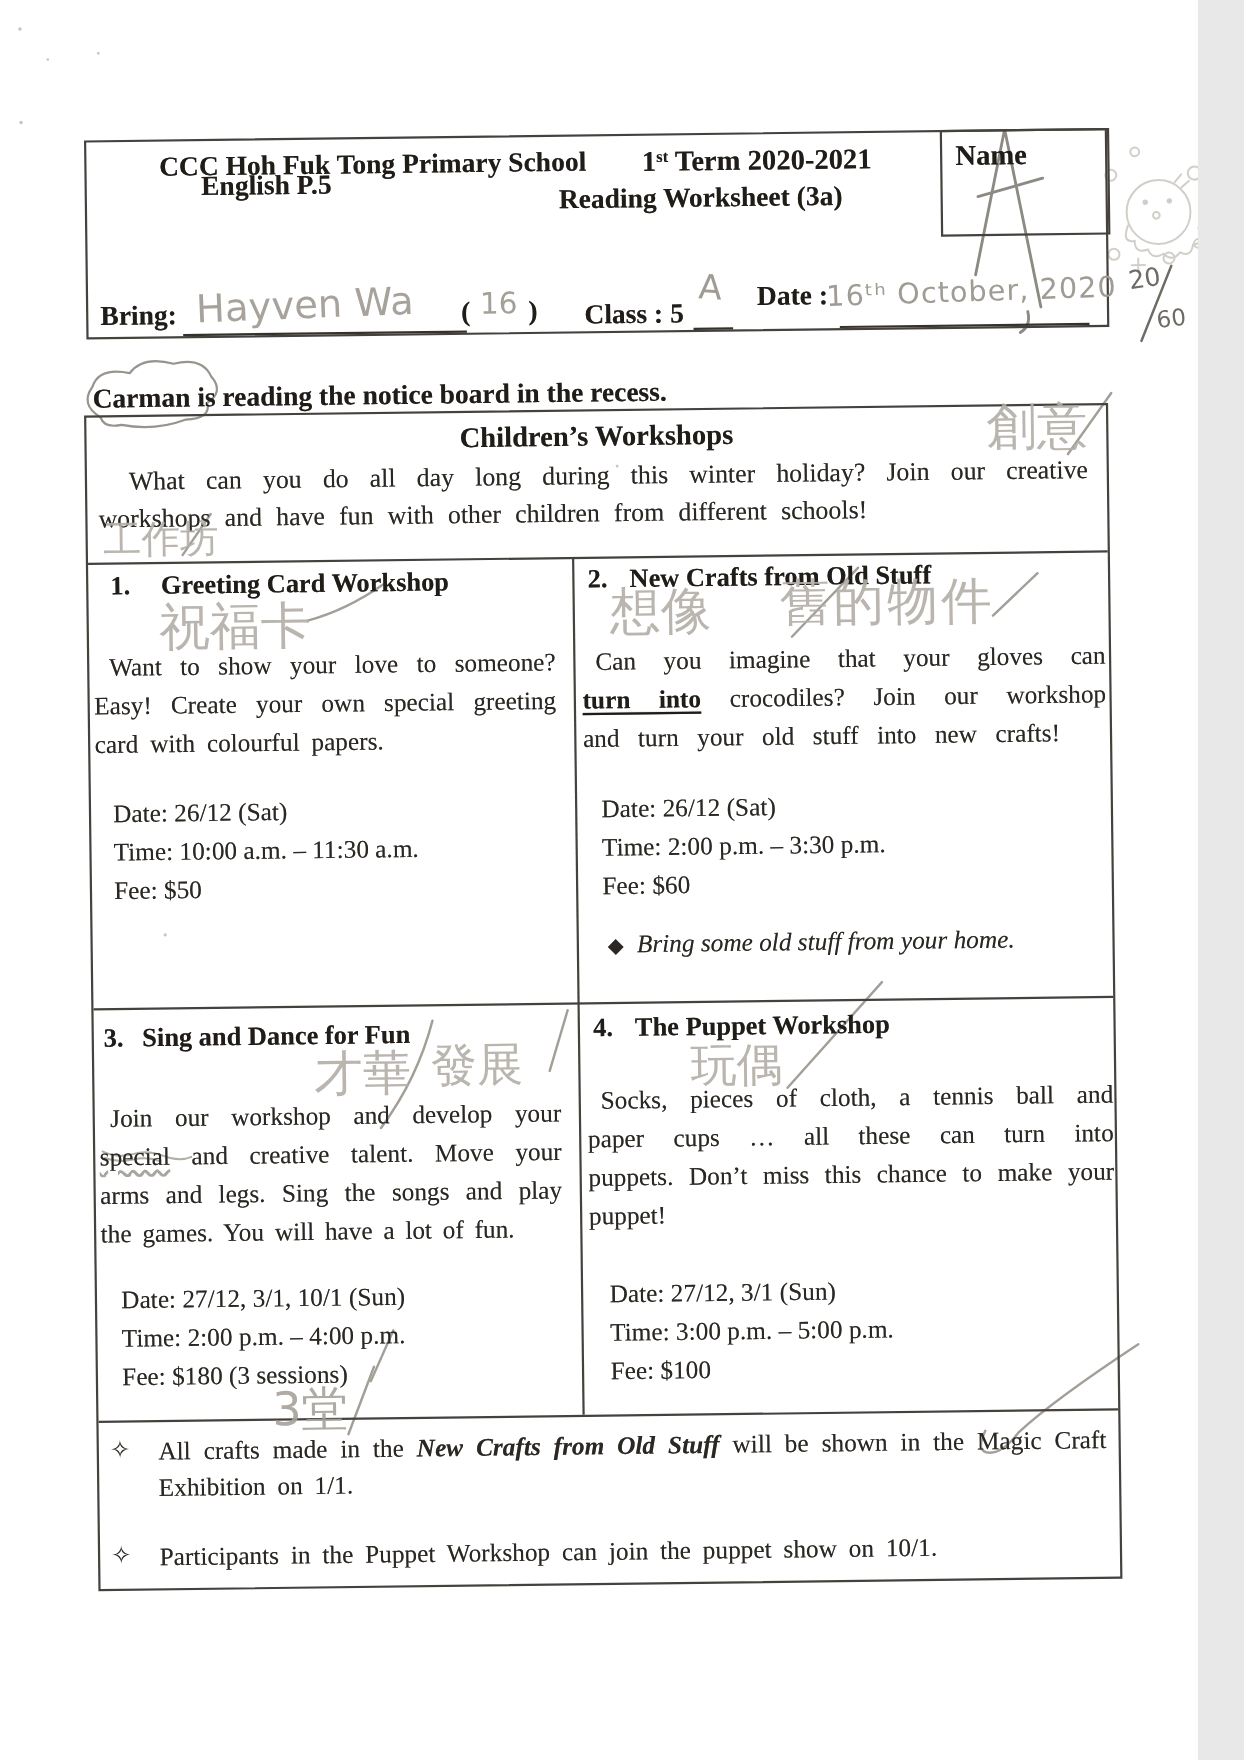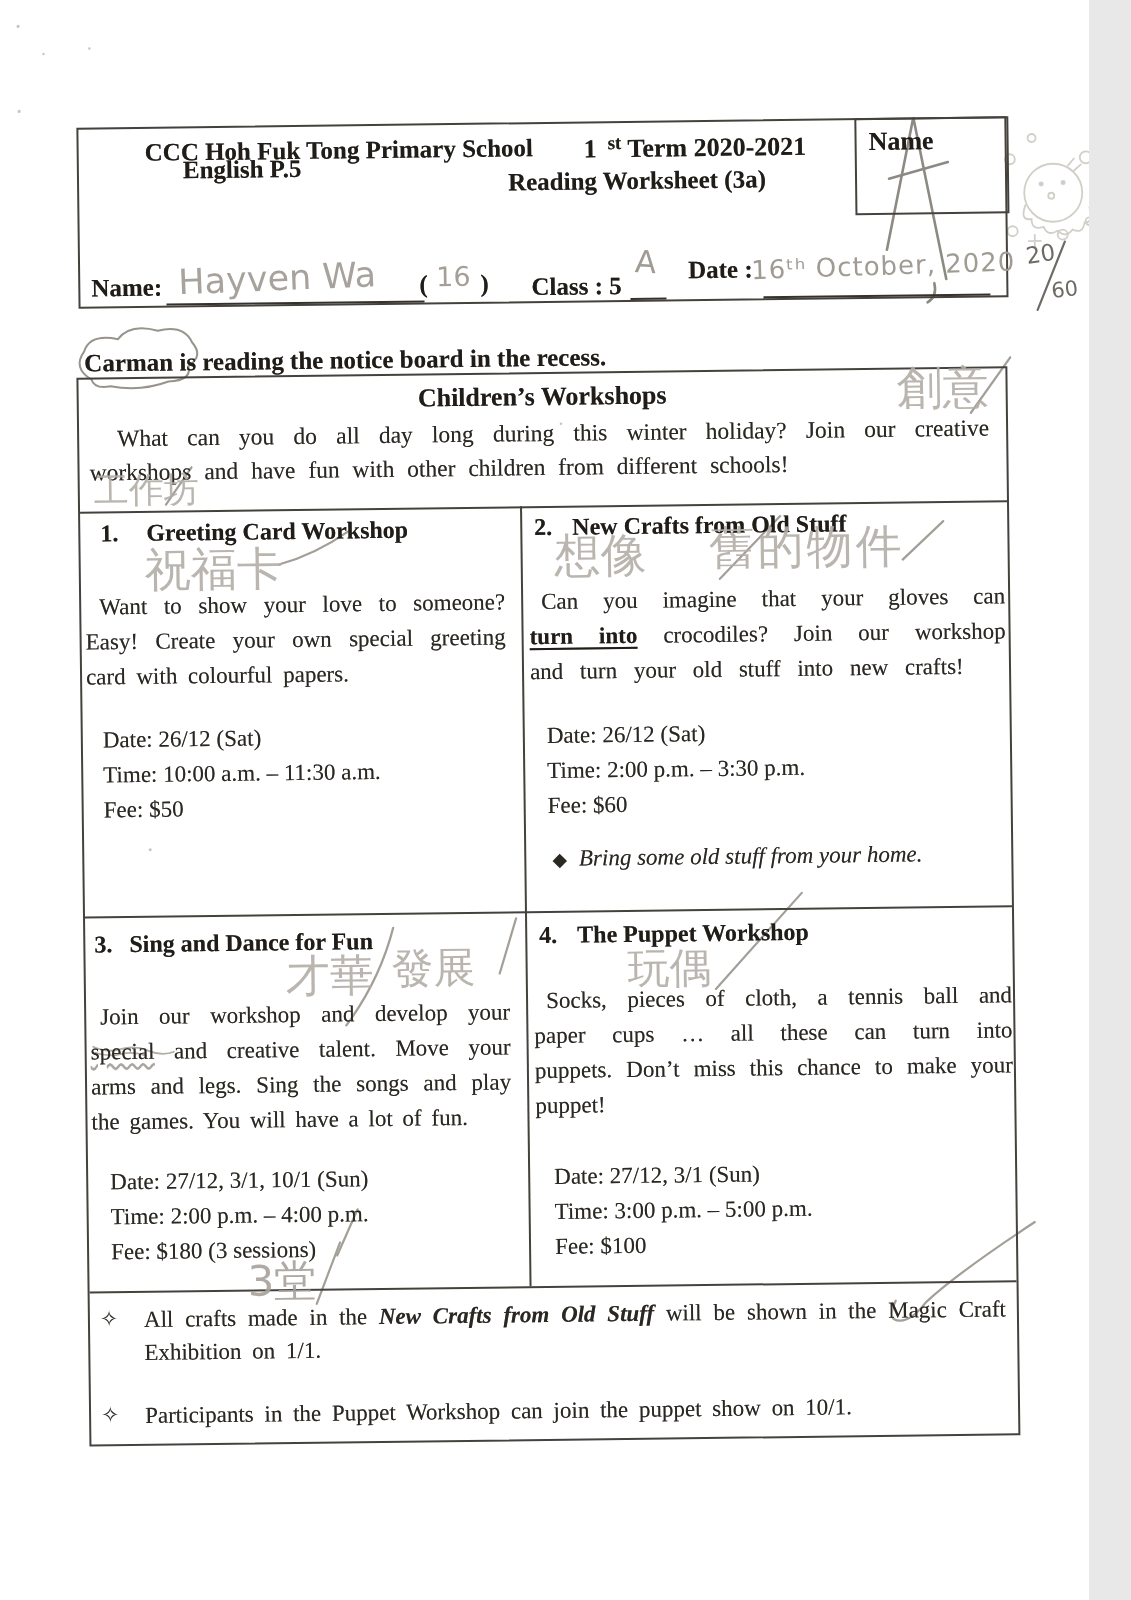--- a/index.html
+++ b/index.html
@@ -4,21 +4,21 @@
 <style>
   html,body { margin:0; padding:0; background:#e8e8e8; }
   .page { position:relative; width:1089px; height:1600px; background:#ffffff; overflow:hidden;
           font-family:"Liberation Serif", serif; }
   .sheet { position:absolute; inset:0; transform:rotate(-0.7deg); transform-origin:50% 52%; }
   .marks { position:absolute; left:0; top:0; width:1131px; height:1600px; pointer-events:none; }
 
   .t { position:absolute; font-family:"Liberation Serif", serif; color:#2b2823; white-space:nowrap;
        font-size:25px; line-height:1.1; text-shadow:0 0 .5px rgba(43,40,35,.6); }
   .b { font-weight:bold; color:#201d19; }
-  .t sup { font-size:19px; vertical-align:8px;margin-left:11px; }
+  .t sup { font-size:15px; vertical-align:8px; }
 
   .box { position:absolute; border:2px solid #45423d; box-sizing:border-box; }
   .hbox { left:85px; top:122px; width:930px; height:181px; }
   .gradebox { left:776px; top:-2px; width:154px; height:97px; }
   .ghost { position:absolute; opacity:0; font-size:10px; }
 
   .blank { position:absolute; height:30px; border-bottom:2px solid #35322d; }
   .pencil { position:absolute; font-family:"DejaVu Sans", sans-serif; color:#a09b93; white-space:nowrap; }
   .hw-name { left:12px; top:-14px; font-size:35px; transform:rotate(-1.6deg); opacity:.92; }
   .hw-no   { font-size:27px; opacity:.95; }
@@ -126,21 +126,21 @@
     <span class="t b" style="left:66px;top:10px">CCC Hoh Fuk Tong Primary School</span>
     <span class="t b" style="left:505px;top:10px;font-size:26px"><span>1</span><sup>st</sup><span> Term 2020-2021</span></span>
     <span class="t b" style="left:104px;top:28px">English P.5</span>
     <span class="t b" style="left:429px;top:44px">Reading Worksheet (3a)</span>
 
     <div class="box gradebox">
       <span class="t b" style="left:12px;top:8px;font-size:26px">Name</span>
       <span class="ghost">A</span>
     </div>
 
-    <span class="t b" style="left:11px;top:145px">Name:</span>
+    <span class="t b" style="left:11px;top:145px">Bring:</span>
     <span class="blank" style="left:86px;top:145px;width:258px">
       <span class="pencil hw-name">Hayven Wa</span>
     </span>
     <span class="t b" style="left:339px;top:145px">(</span>
     <span class="pencil hw-no" style="left:356px;top:136px">16</span>
     <span class="t b" style="left:400px;top:145px">)</span>
     <span class="t b" style="left:451px;top:149px">Class : 5</span>
     <span class="blank" style="left:550px;top:145px;width:36px">
       <span class="pencil hw-classa">A</span>
     </span>

